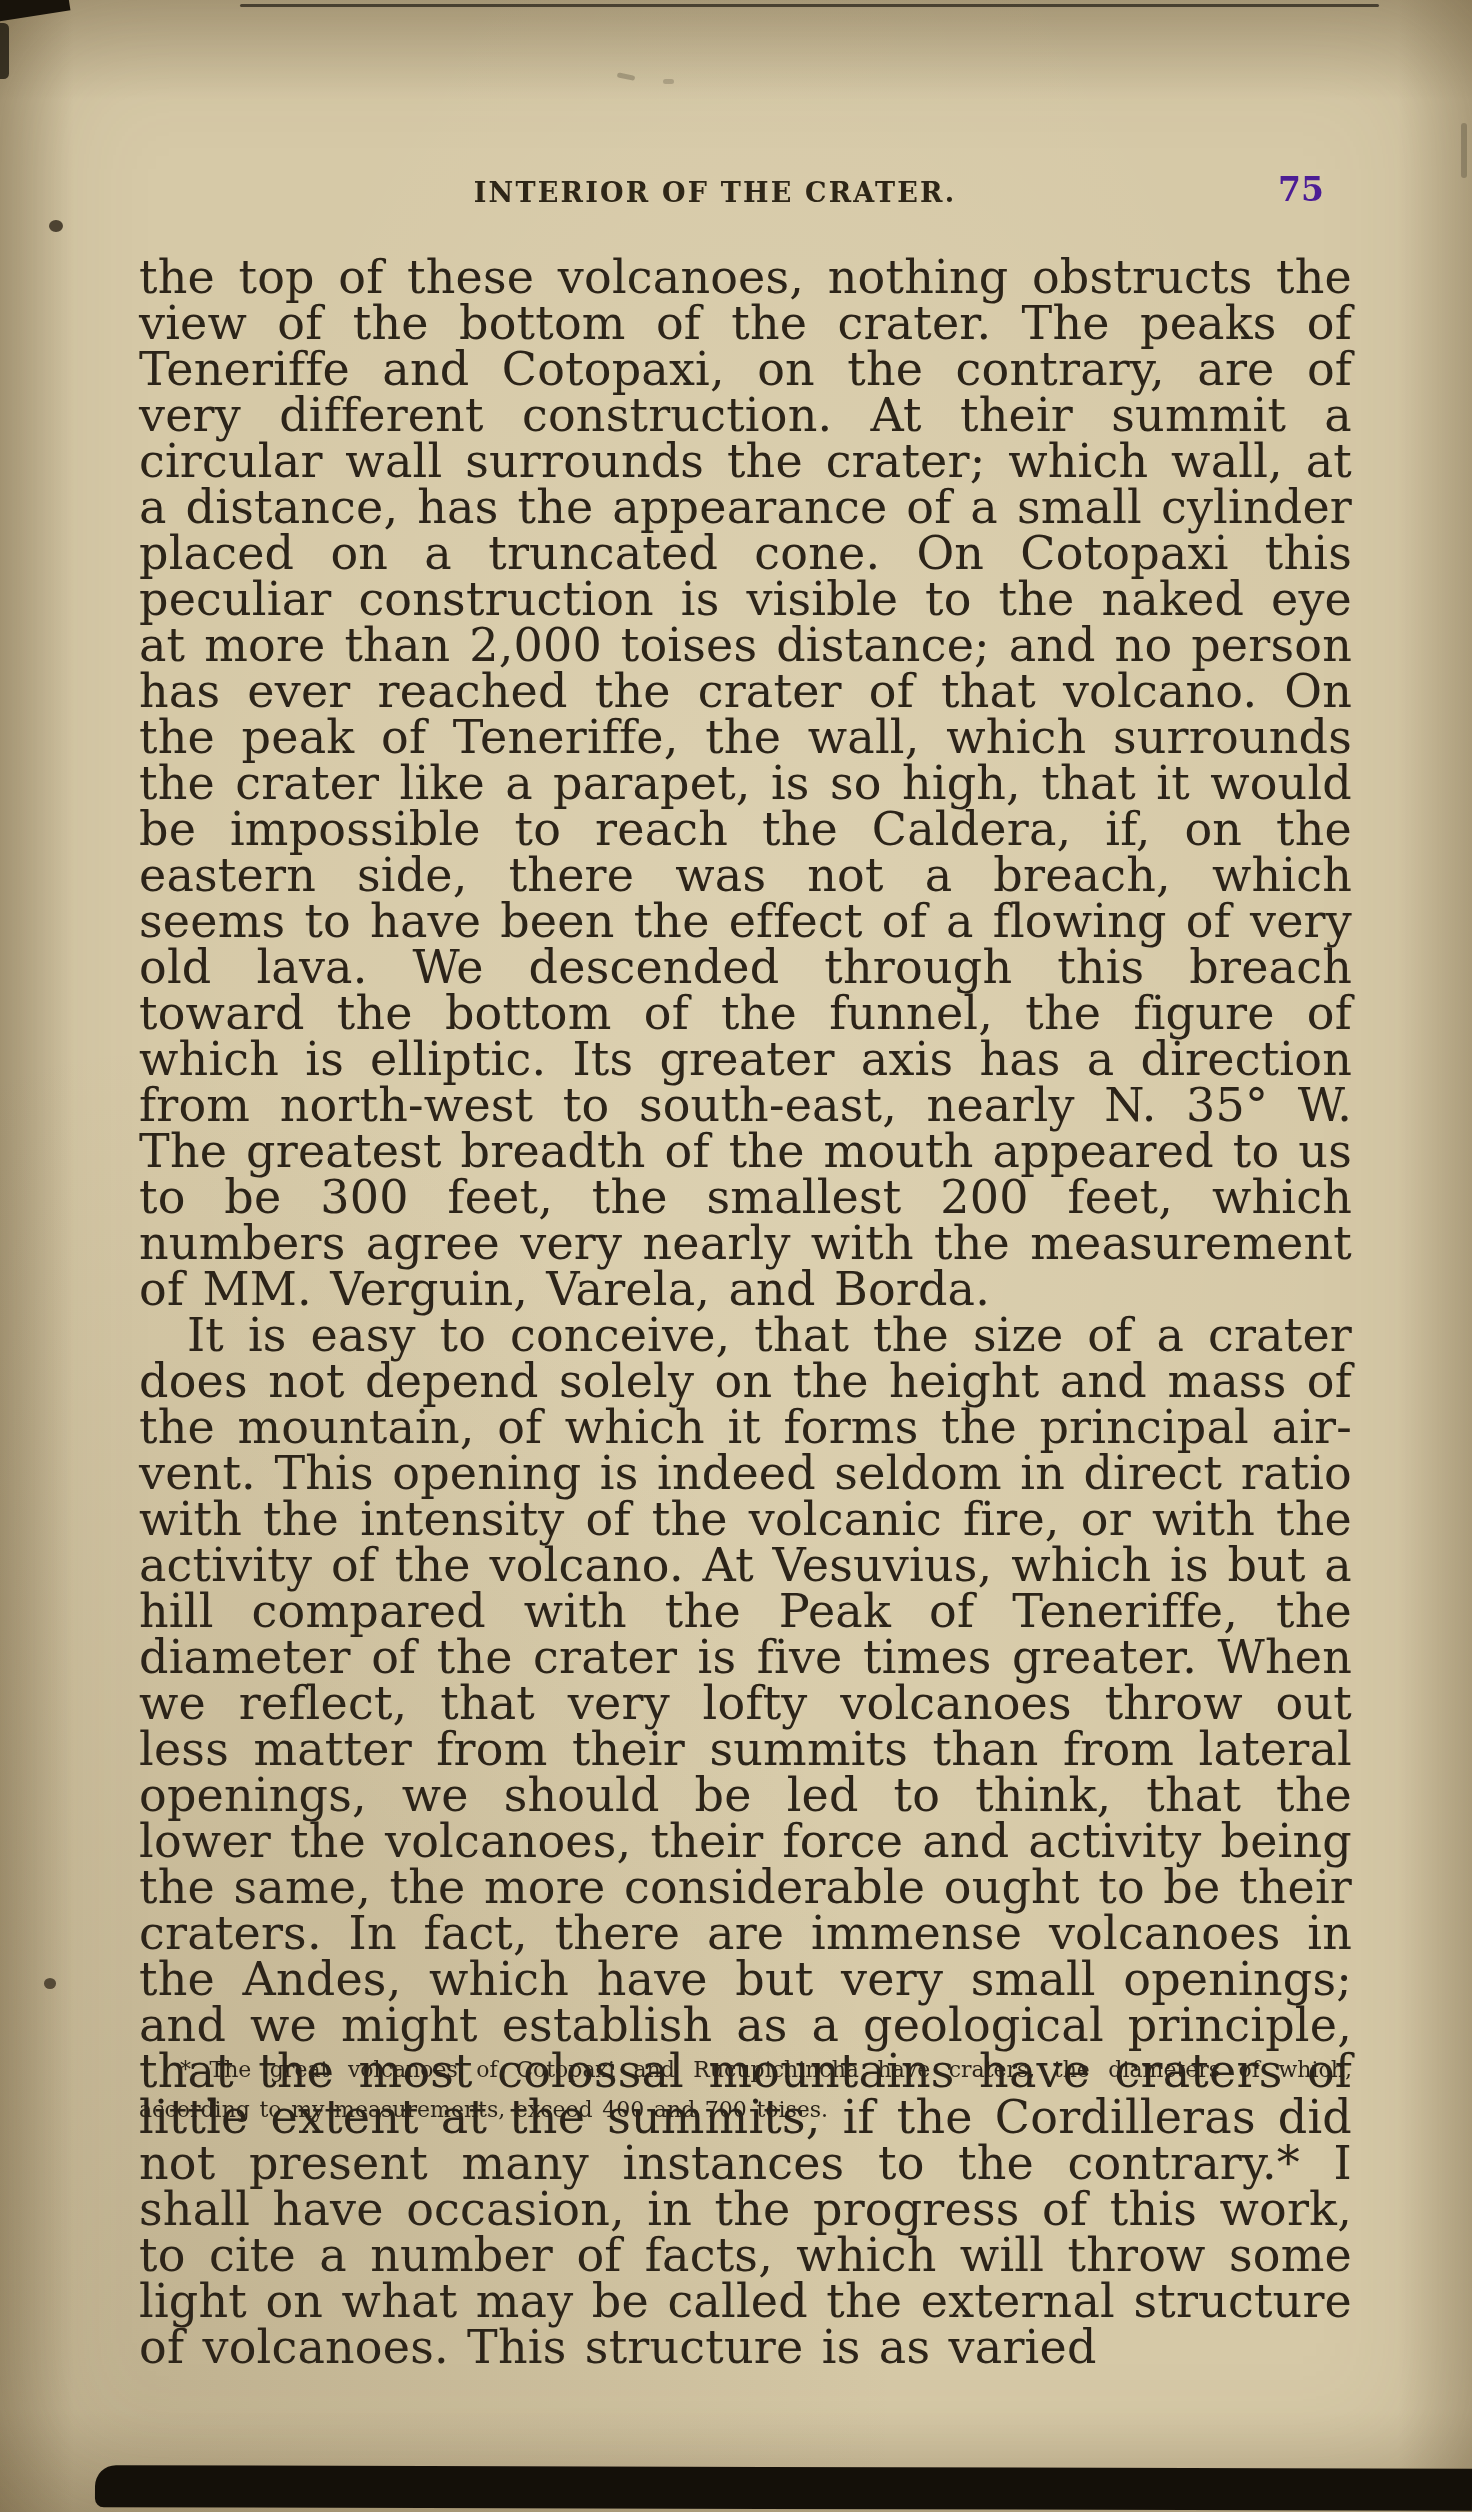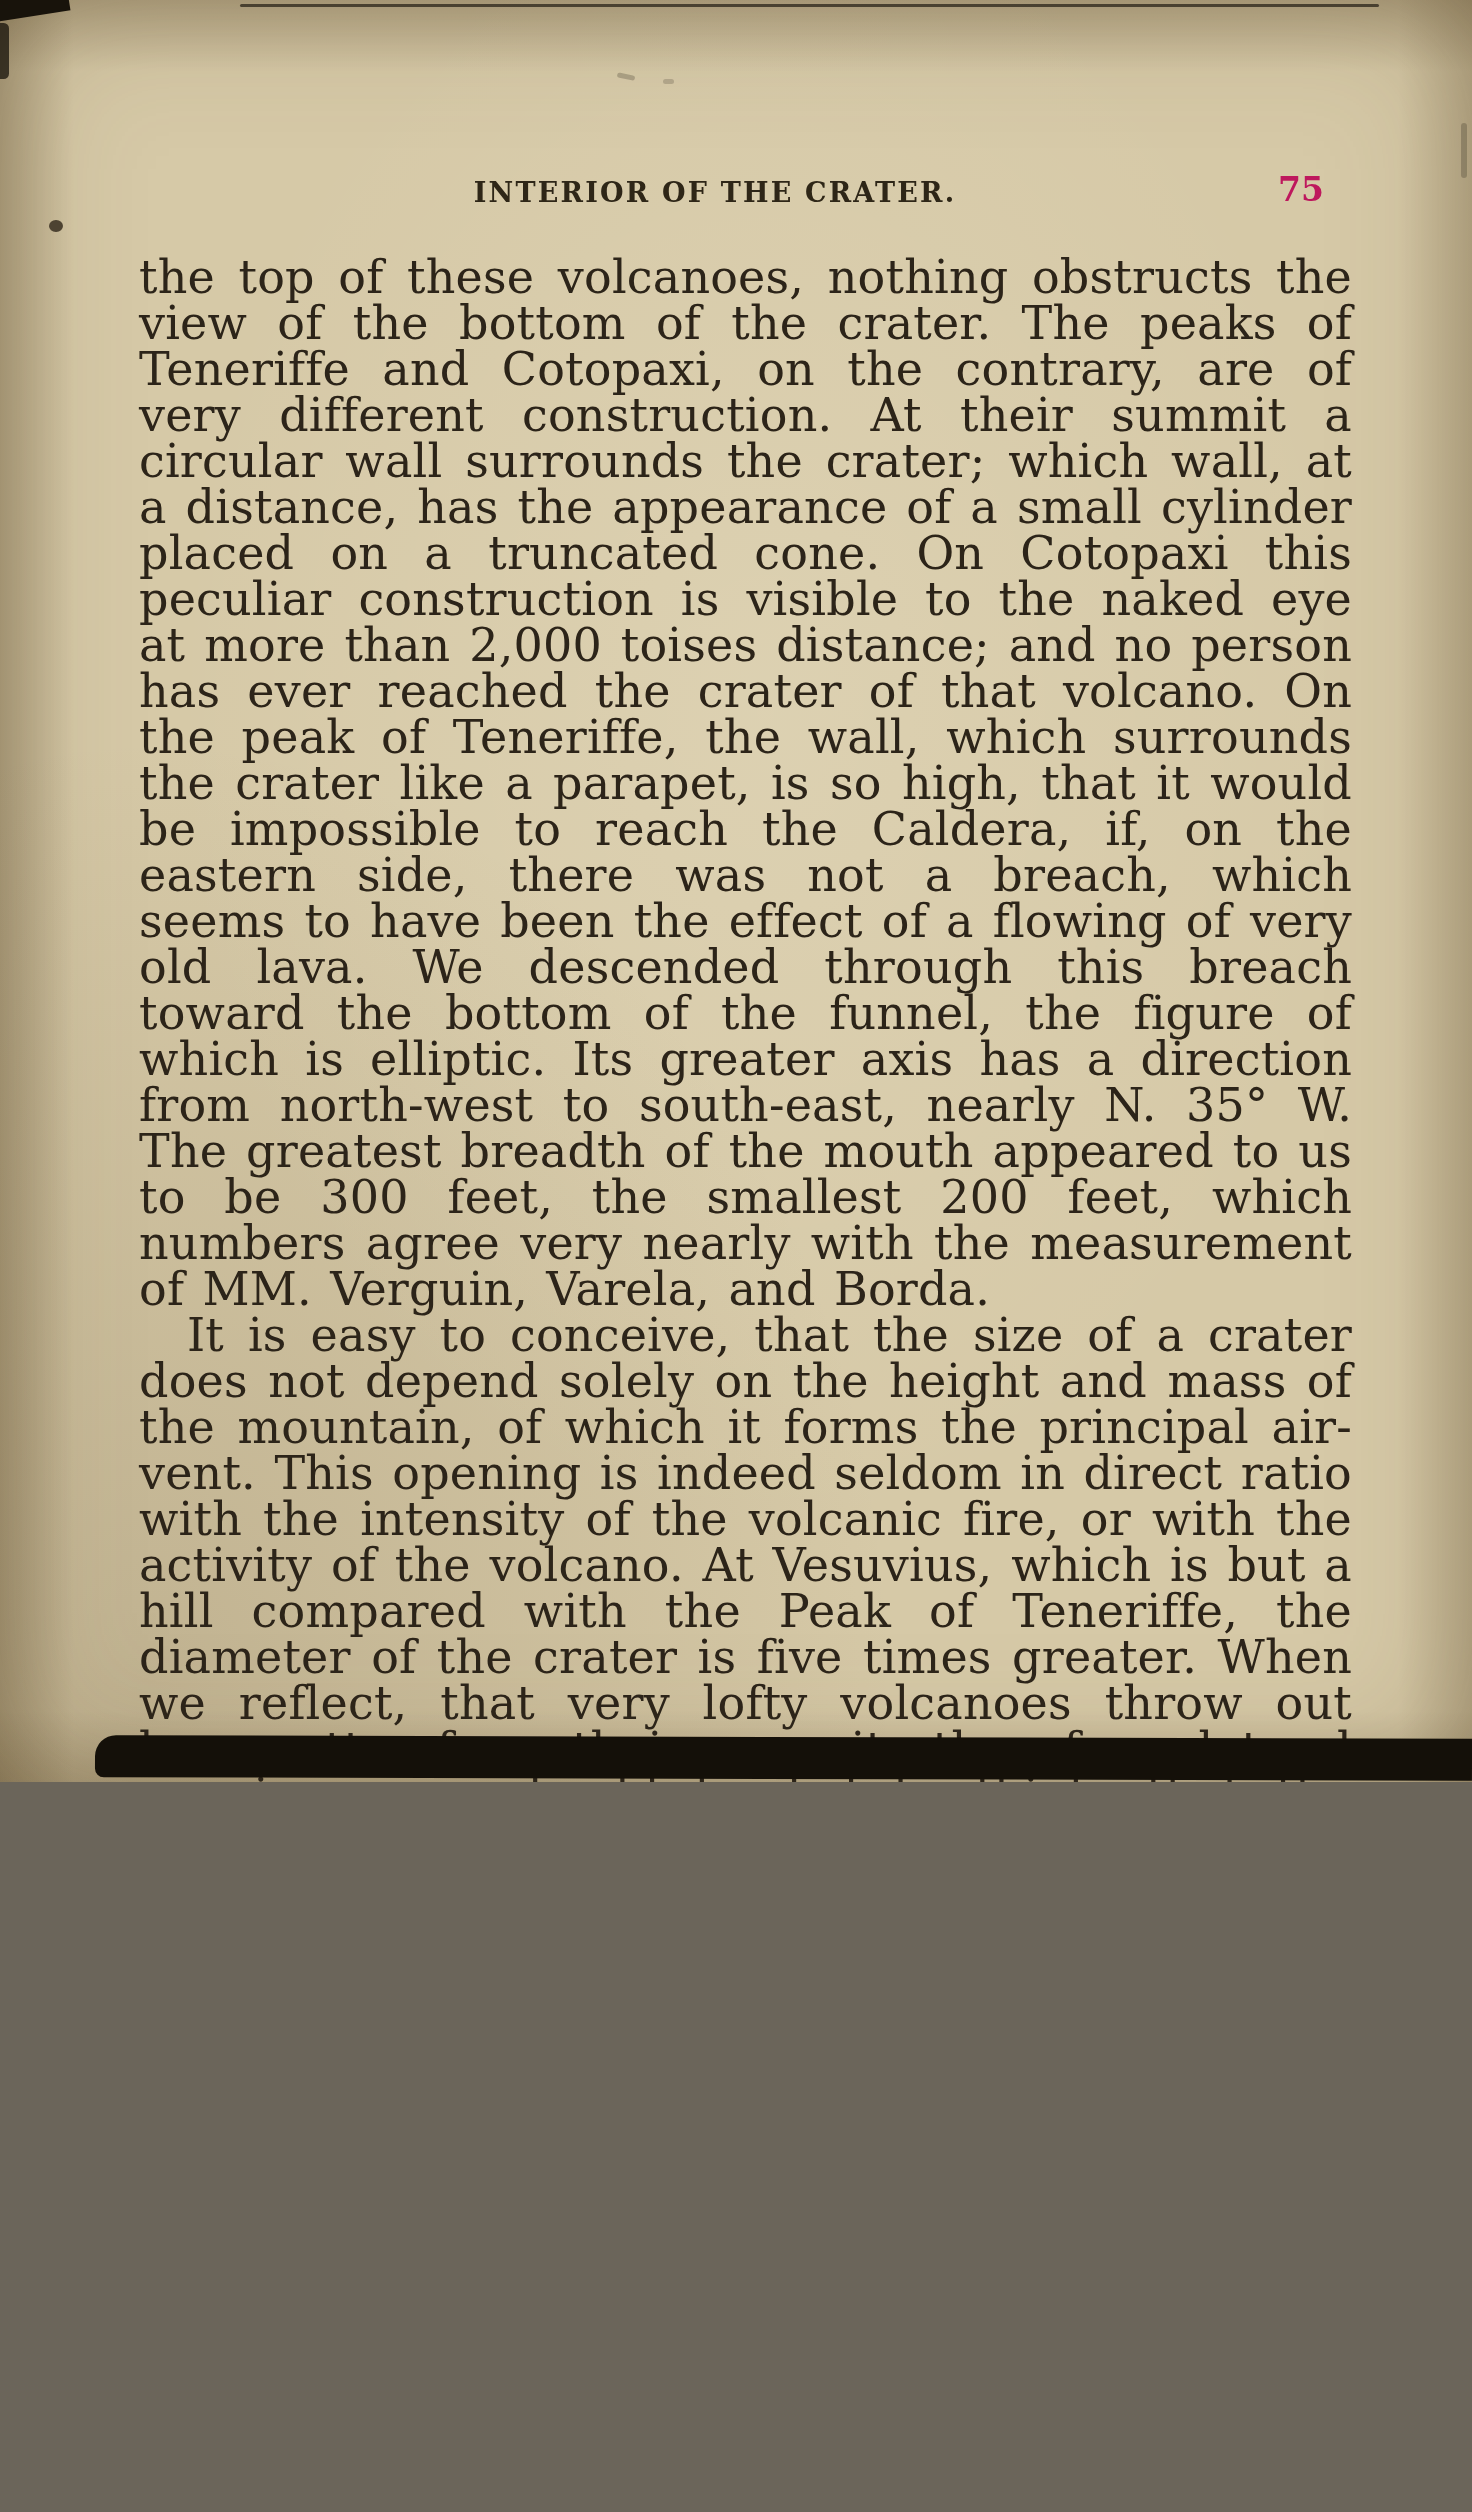--- a/index.html
+++ b/index.html
@@ -3,21 +3,21 @@
 <meta charset="utf-8">
 <style>
   html, body {
     margin: 0;
     padding: 0;
     background: #6b655a;
   }
   .page {
     position: relative;
     width: 1472px;
-    height: 1782px;
+    height: 2512px;
     margin: 0 auto;
     background: #d6c9a7;
     overflow: hidden;
     font-family: "DejaVu Serif", "Liberation Serif", serif;
     color: #2c2419;
   }
   
   .vignette {
     position: absolute;
     inset: 0;
@@ -46,21 +46,21 @@
     letter-spacing: 2.2px;
     white-space: nowrap;
     color: #2e2617;
   }
   .page-number {
     position: absolute;
     right: 25px;
     top: -3.5px;
     font-size: 33px;
     font-weight: bold;
-    color: #be185d;
+    color: #4c1d95;
   }
   .body-text {
     position: absolute;
     top: 254px;
     left: 139px;
     width: 1213px;
     font-size: 46px;
     line-height: 46px;
     text-align: justify;
     word-spacing: 3.5px;

